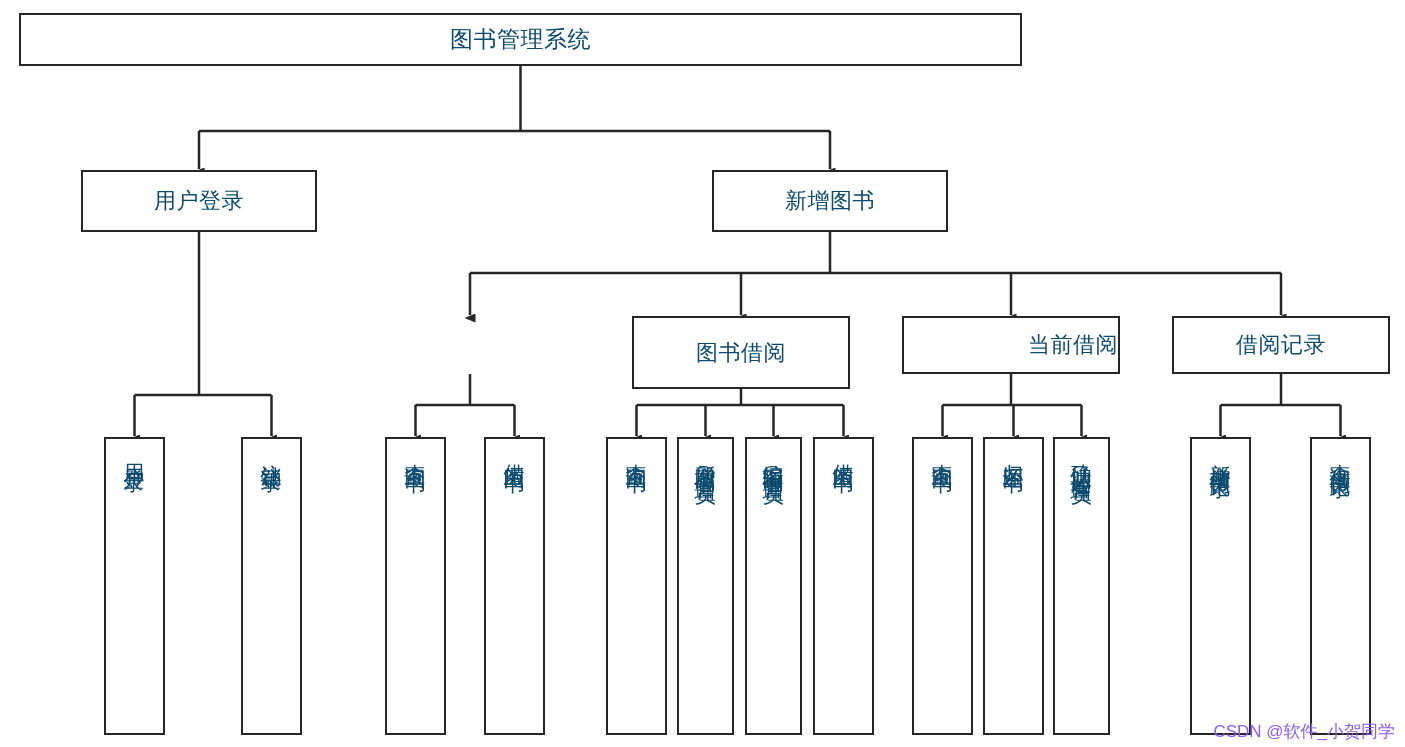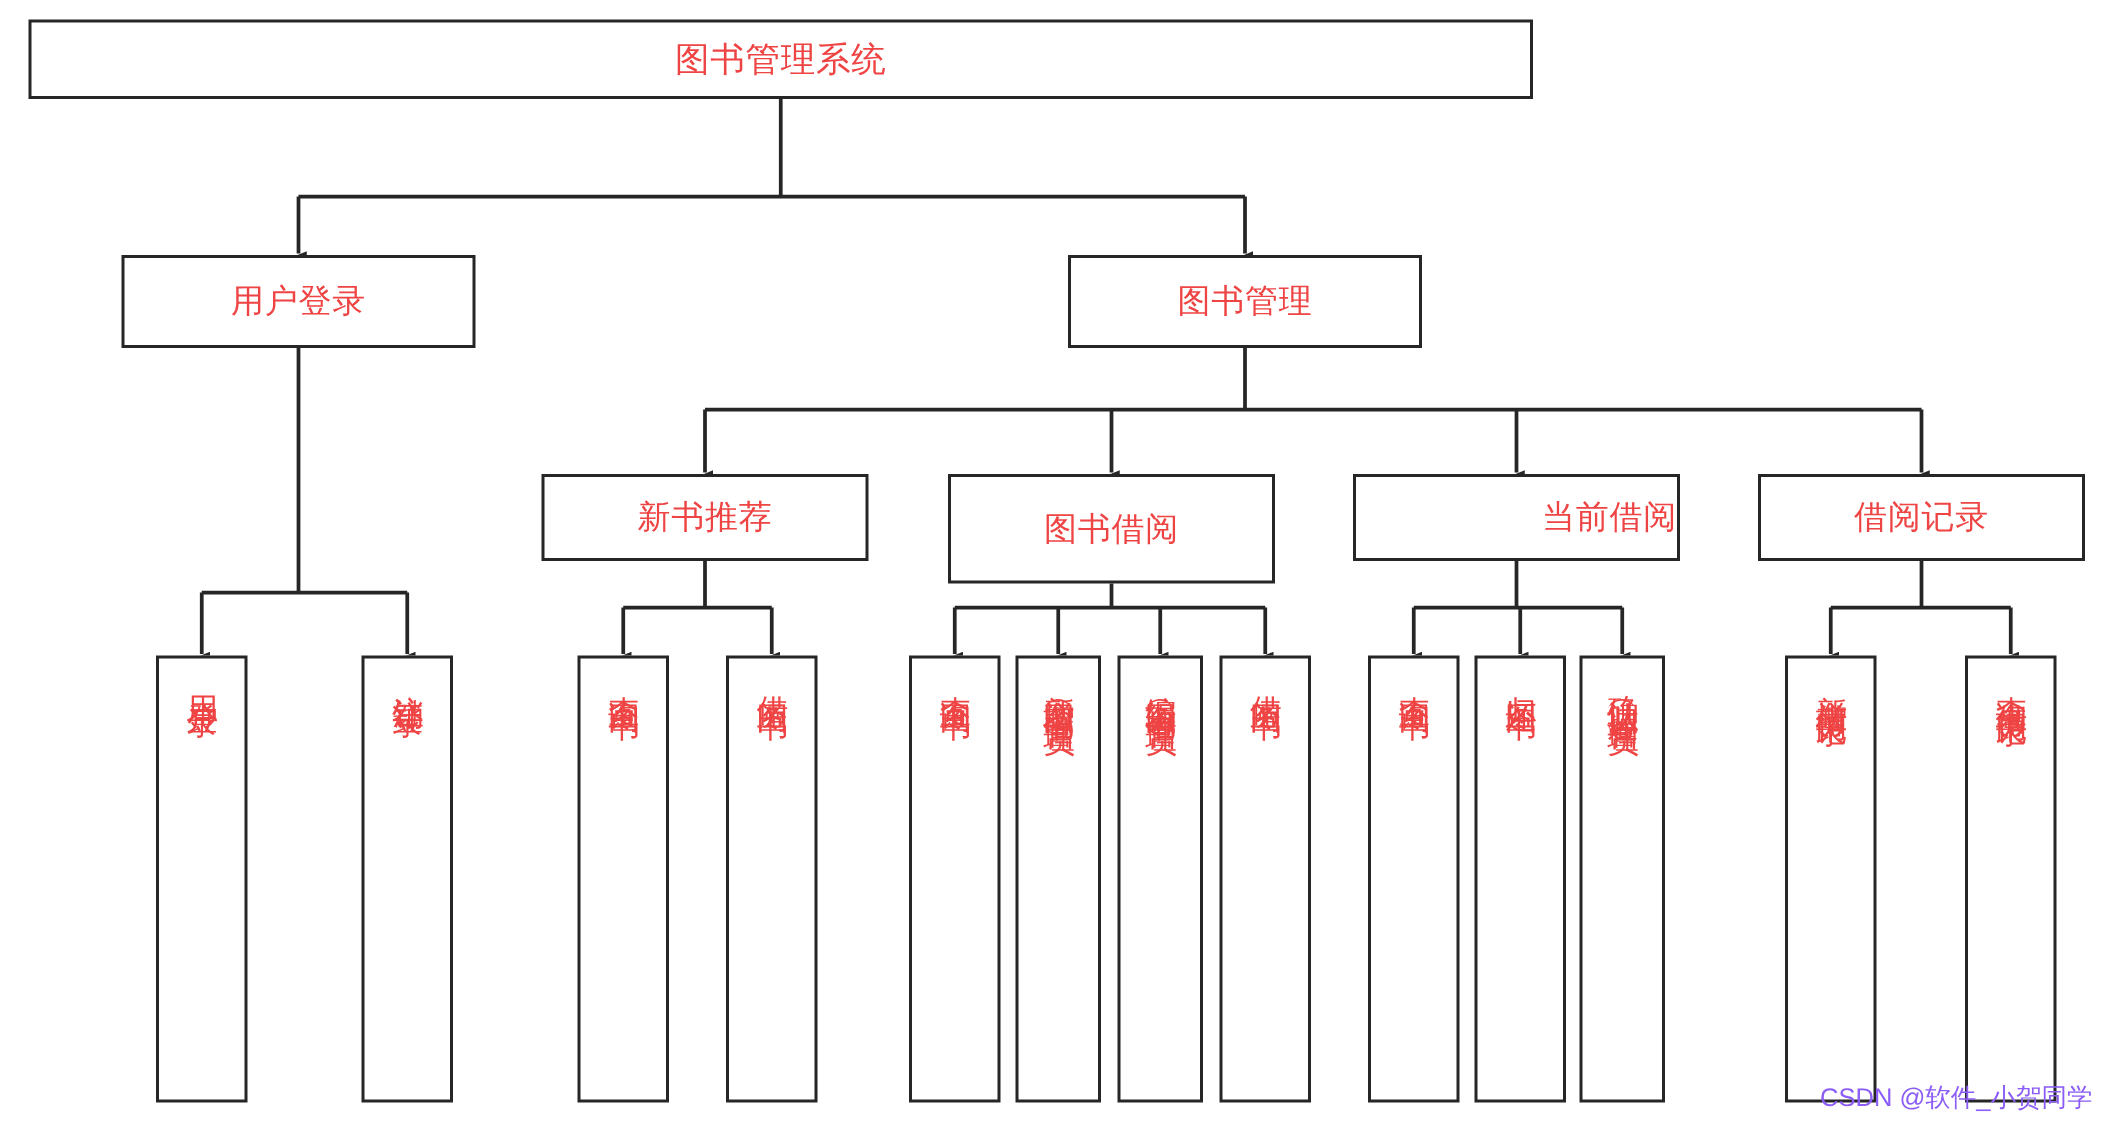--- a/index.html
+++ b/index.html
@@ -27,21 +27,21 @@
     pointer-events: none;
   }
   .node {
     position: absolute;
     box-sizing: border-box;
     background: #ffffff;
     border: 2px solid #262626;
     display: flex;
     align-items: center;
     justify-content: center;
-    color: #ef4444;
+    color: #0c4a6e;
     z-index: 2;
   }
   .node-label {
     display: block;
     text-align: center;
     line-height: 1.18;
     white-space: nowrap;
   }
   
   .node.horiz .node-label {
@@ -125,26 +125,23 @@
   </svg>
 
   <div class="node horiz root" style="left: 19px; top: 13px; width: 1003px; height: 53px;">
     <span class="node-label">图书管理系统</span>
   </div>
 
   <div class="node horiz" style="left: 81px; top: 170px; width: 236px; height: 62px;">
     <span class="node-label">用户登录</span>
   </div>
   <div class="node horiz" style="left: 712px; top: 170px; width: 236px; height: 62px;">
-    <span class="node-label">图书管理</span>
+    <span class="node-label">新增图书</span>
   </div>
 
-  <div class="node horiz" style="left: 361px; top: 316px; width: 218px; height: 58px;">
-    <span class="node-label">新书推荐</span>
-  </div>
   <div class="node horiz" style="left: 632px; top: 316px; width: 218px; height: 73px;">
     <span class="node-label">图书借阅</span>
   </div>
   <div class="node horiz" style="left: 902px; top: 316px; width: 218px; height: 58px; justify-content: flex-end;">
     <span class="node-label">当前借阅</span>
   </div>
   <div class="node horiz" style="left: 1172px; top: 316px; width: 218px; height: 58px;">
     <span class="node-label">借阅记录</span>
   </div>
 

